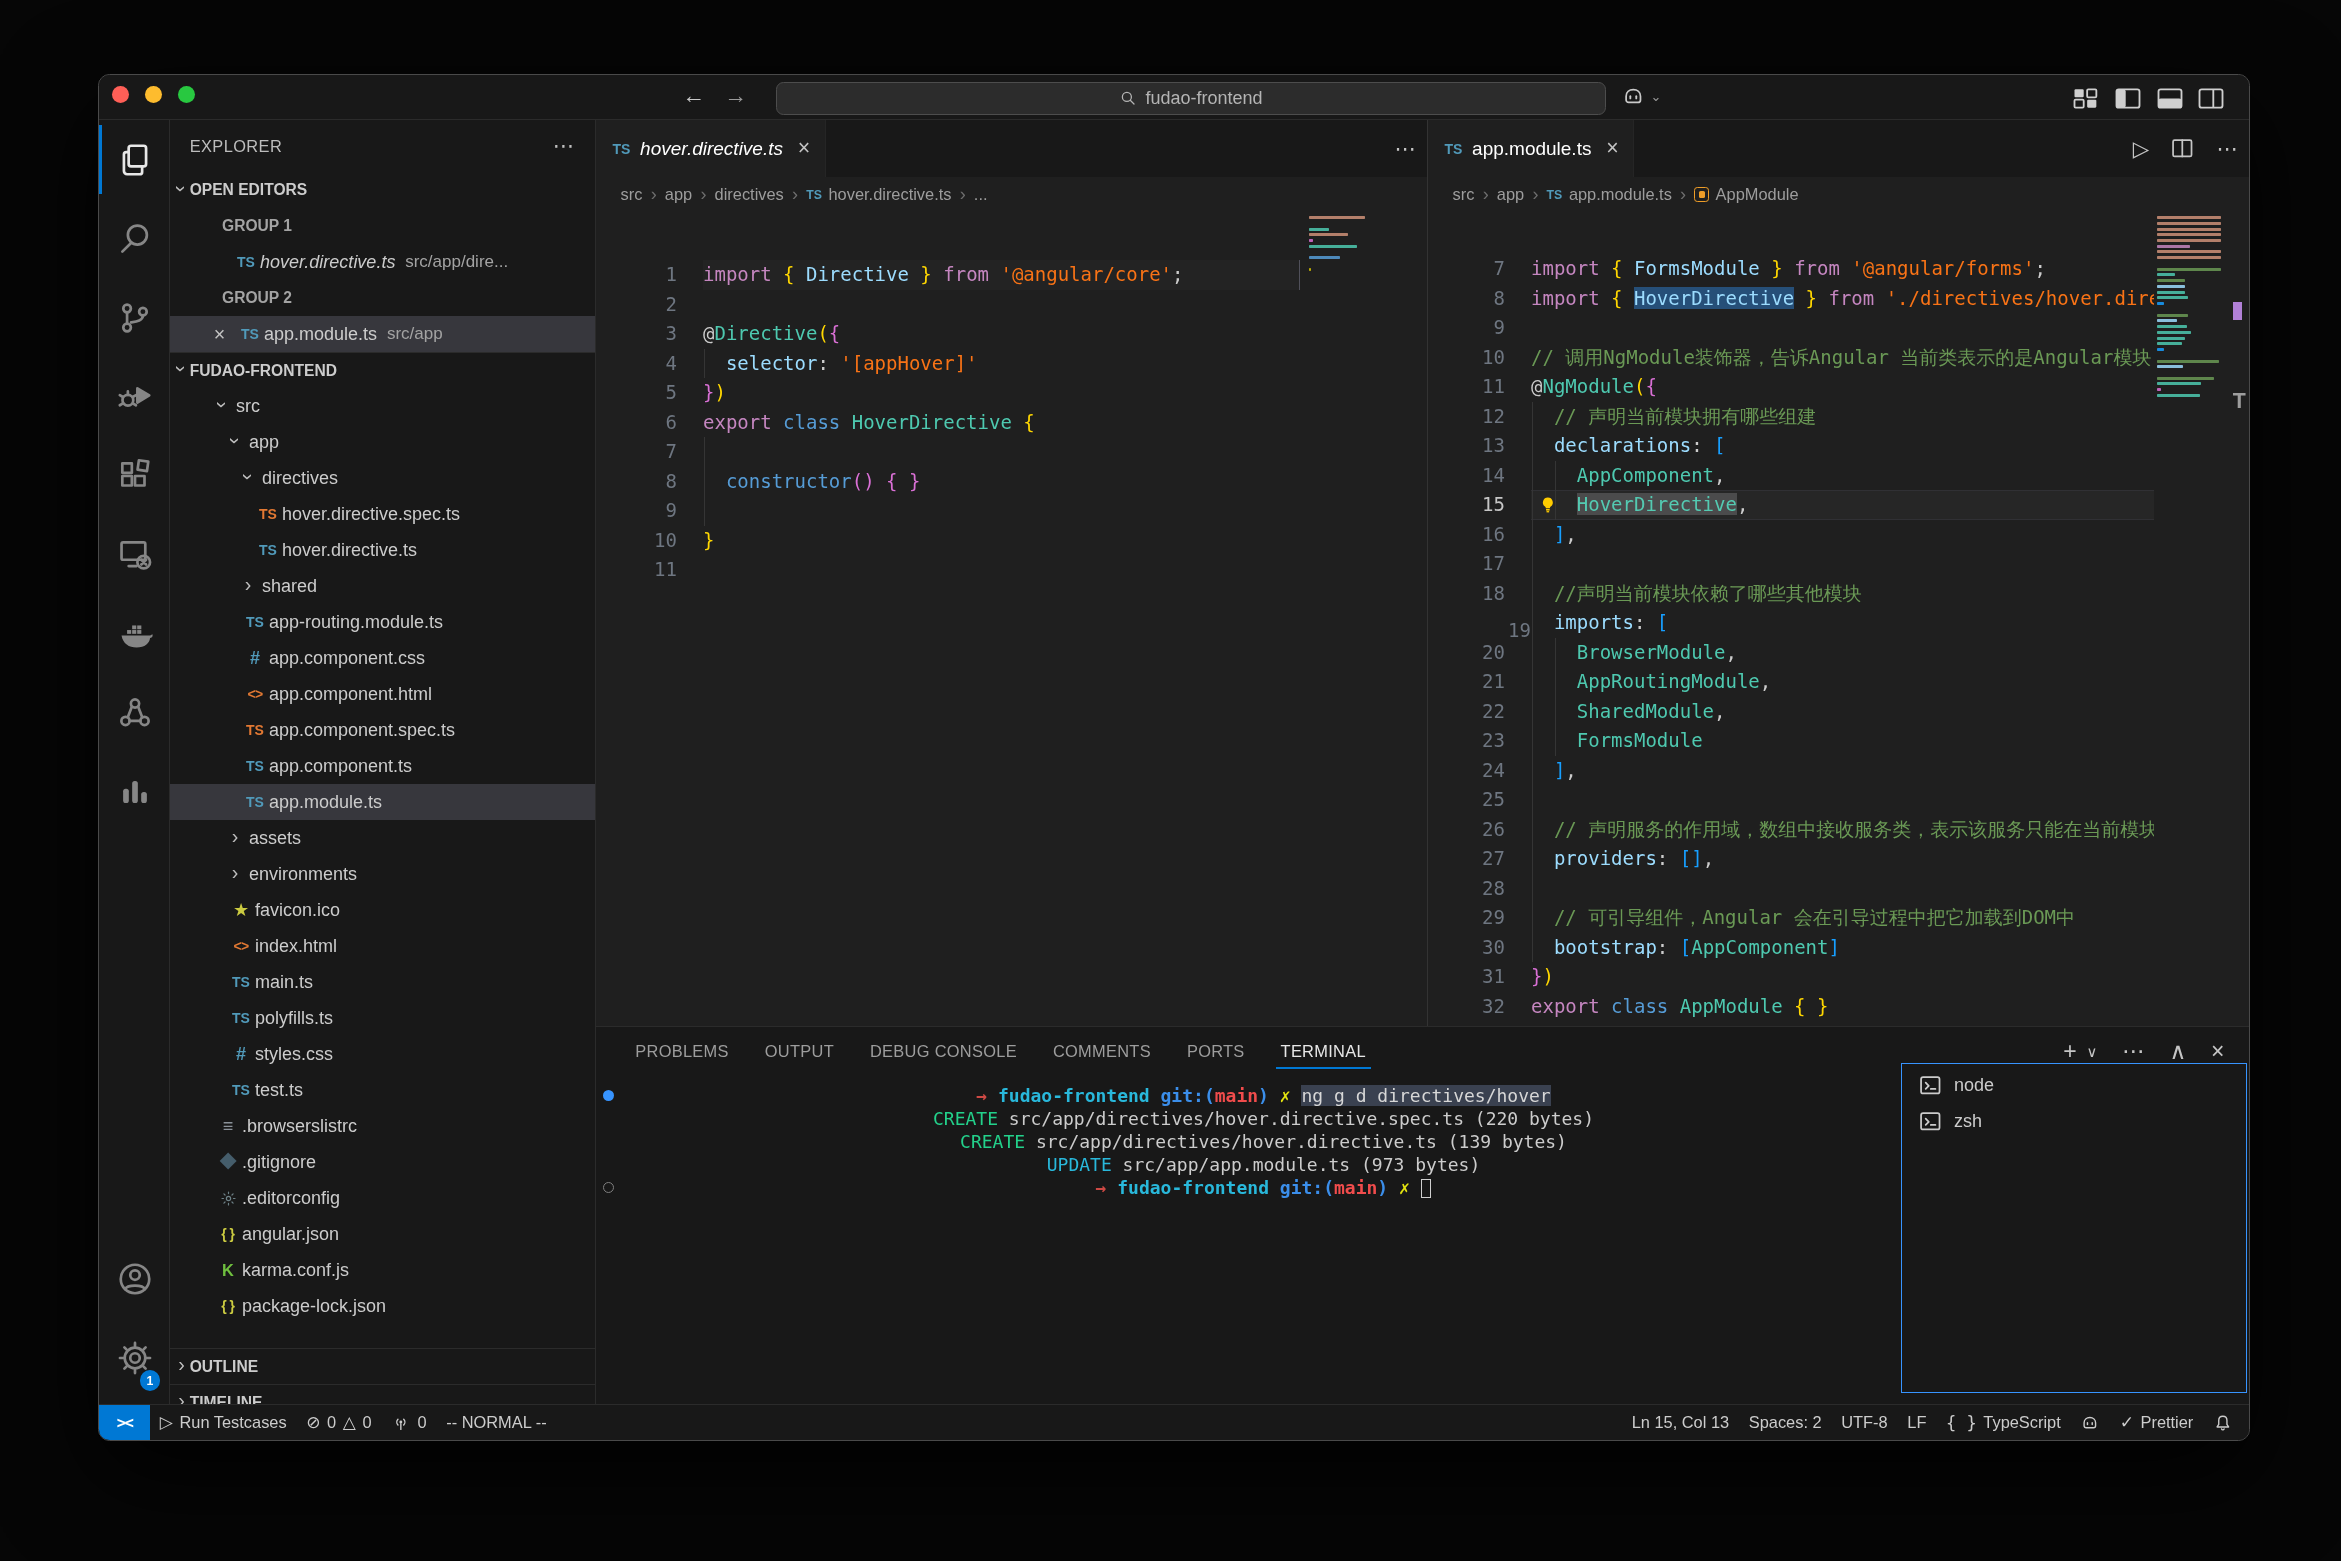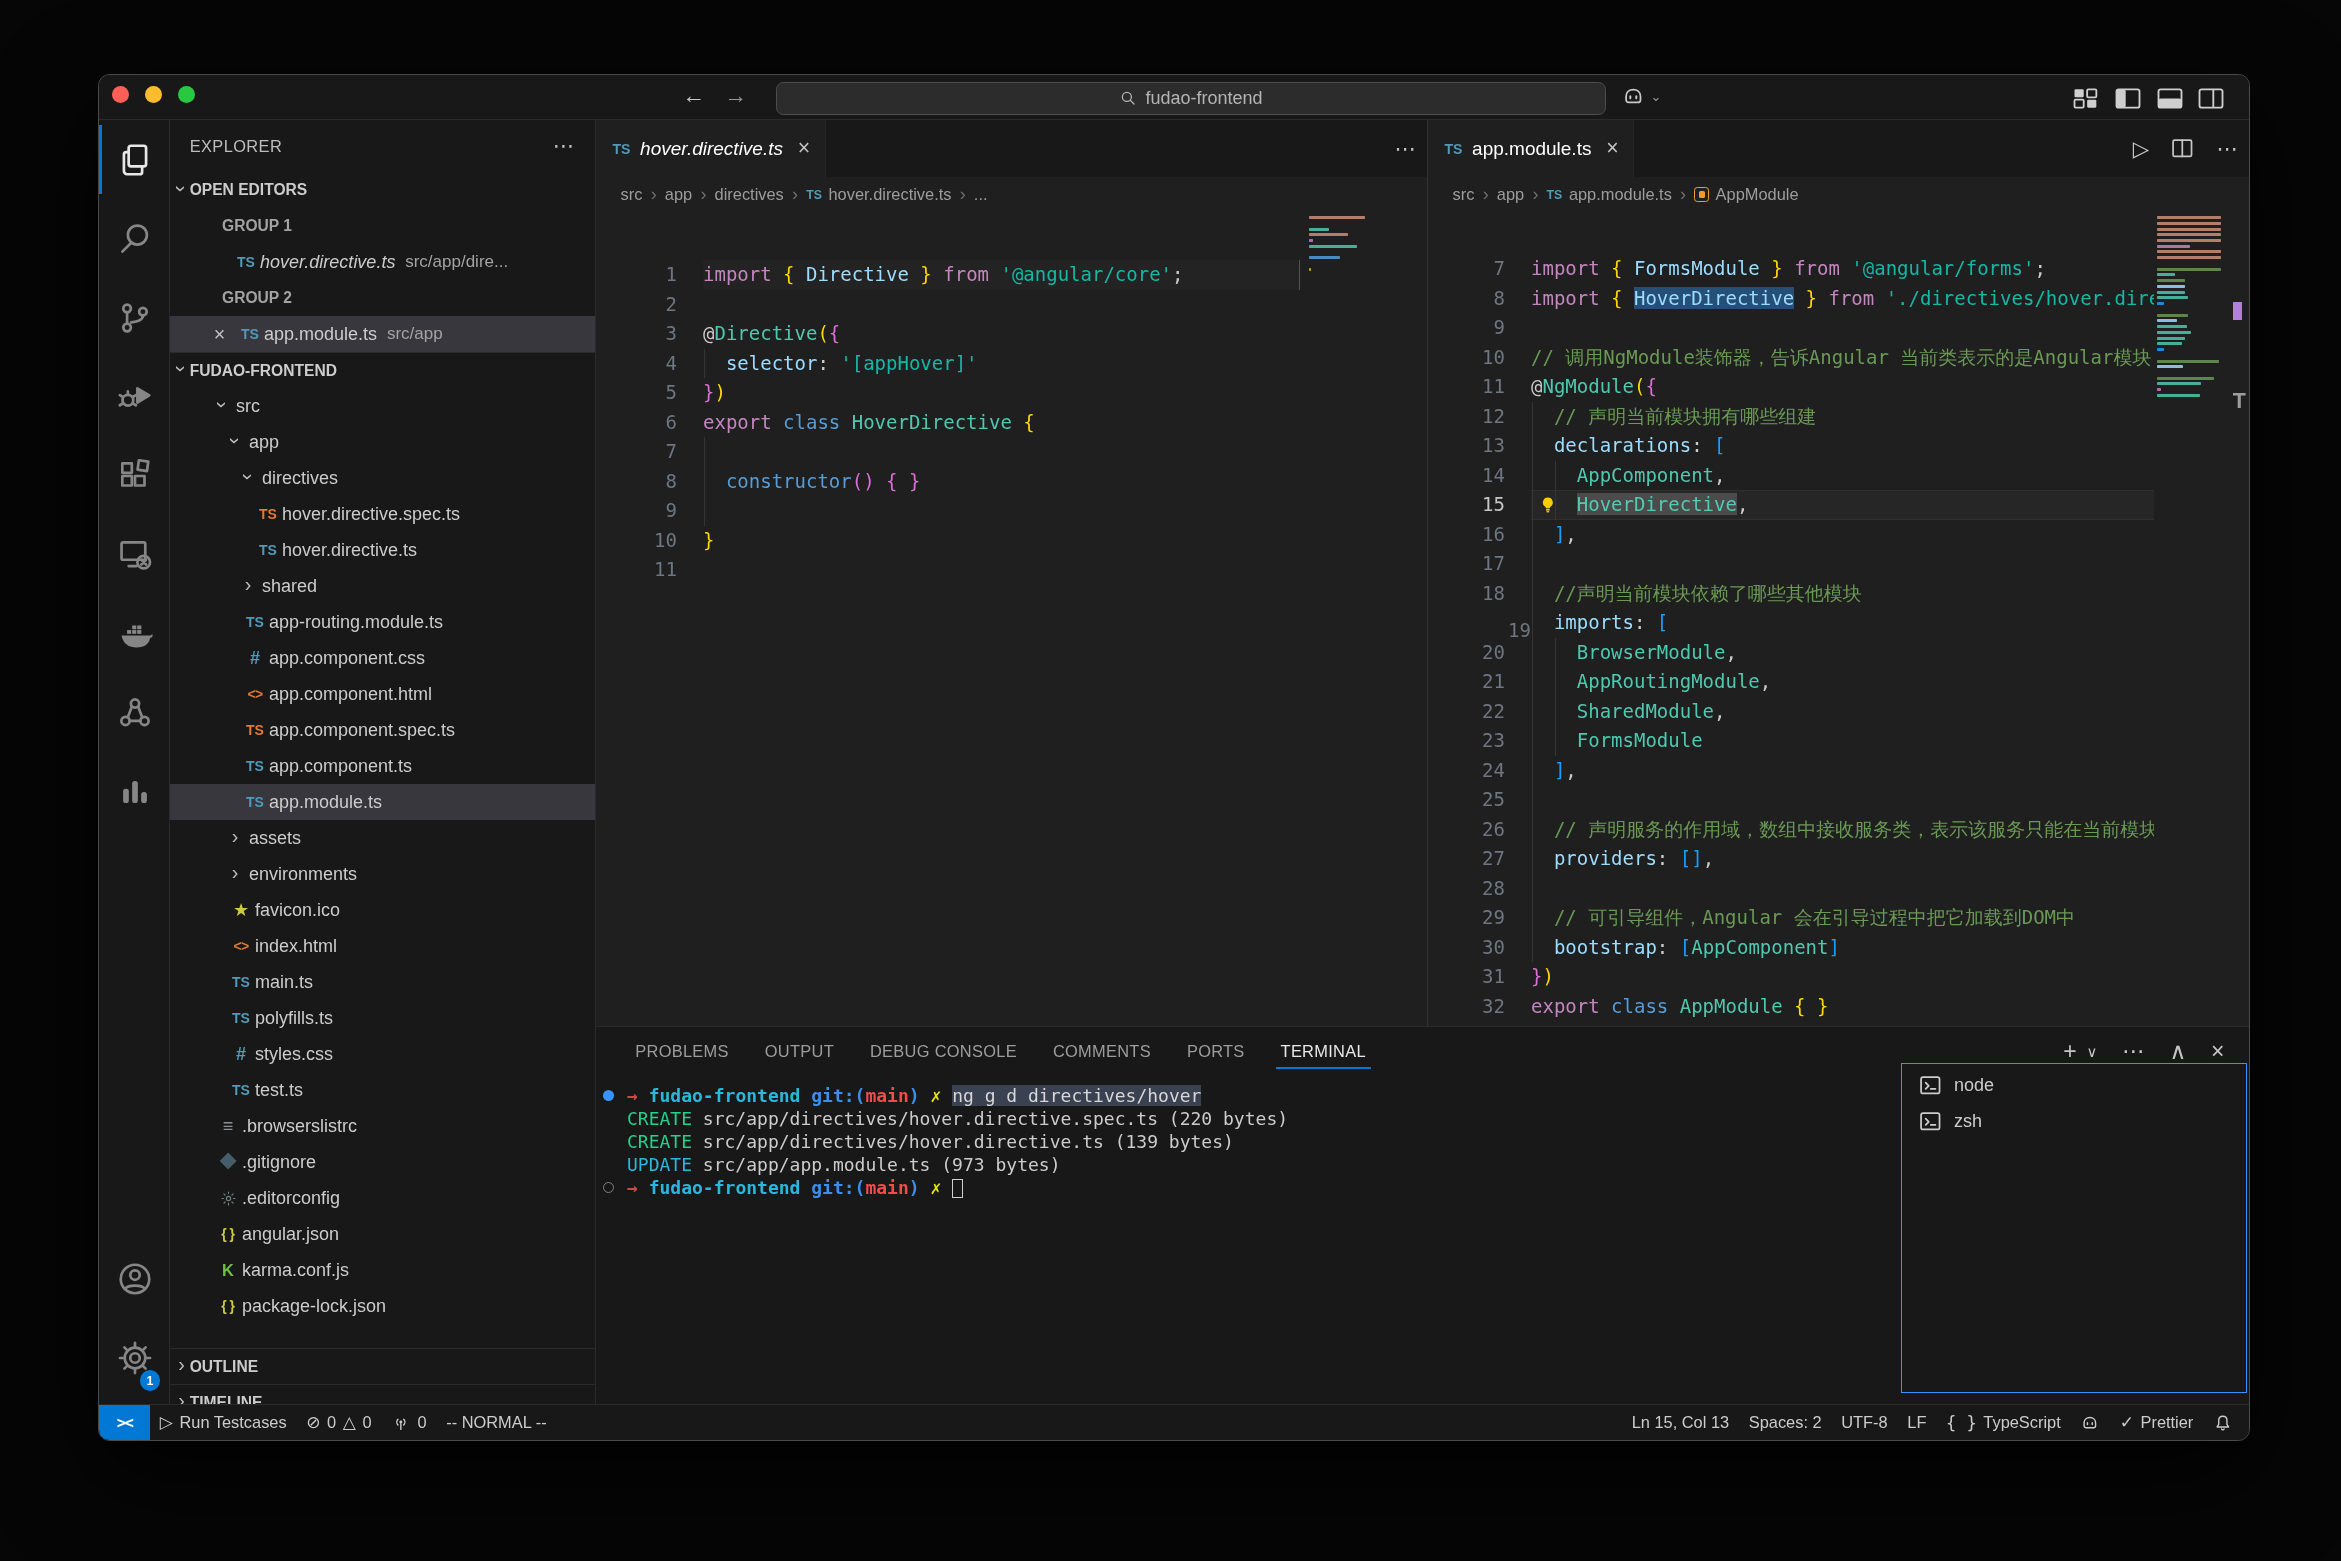--- a/index.html
+++ b/index.html
@@ -78,38 +78,38 @@
   .bc-class::after{content:"";position:absolute;left:3.3px;top:3.3px;right:3.3px;bottom:3.3px;background:#ee9d28;border-radius:1.6px;}
   .codearea{position:absolute;left:0;right:0;bottom:0;overflow:hidden;background:#1f1f1f;}
   .cline{display:flex;height:29.5px;position:relative;}
   .cline .gutter{flex:none;text-align:right;color:#6e7681;font-size:19px;line-height:29.5px;}
   .cline .code{flex:1;position:relative;font-size:19px;line-height:29.5px;white-space:pre;overflow:hidden;color:#ccc;}
   .cline.current .code-bg{position:absolute;left:0;right:0;top:0;bottom:0;background:rgba(255,255,255,.035);
     border-top:0.8px solid #303034;border-bottom:0.8px solid #303034;}
   .guide{position:absolute;top:0;bottom:0;width:0.8px;background:#353535;}
   .box-line .code-inner{display:inline-block;outline:0.8px solid #50505a;background:rgba(255,255,255,.02);padding-right:115px;}
   .tk-k{color:#C586C0;} .tk-kb{color:#569CD6;} .tk-ty{color:#4EC9B0;} .tk-v{color:#9CDCFE;}
-  .tk-s{color:#14b8a6;} .tk-c{color:#6A9955;} .tk-p{color:#CCCCCC;}
+  .tk-s{color:#f97316;} .tk-c{color:#6A9955;} .tk-p{color:#CCCCCC;}
   .tk-b1{color:#FFD700;} .tk-b2{color:#DA70D6;} .tk-b3{color:#179FFF;}
   .tk-hl1{color:#9CDCFE;background:#264F78;}
   .tk-hl2{color:#4EC9B0;background:rgba(110,110,112,.48);}
   .bulb{position:absolute;left:6.6px;top:4.9px;width:19.7px;height:19.7px;}
   .minimap{position:absolute;top:3.3px;background:#1f1f1f;}
   .mbar{position:absolute;height:3.3px;border-radius:0.8px;opacity:.85;}
   .scrollstrip{position:absolute;top:0;bottom:0;background:#1f1f1f;}
 
   
   #panel{position:absolute;left:497px;right:0;top:951px;bottom:36px;background:#181818;border-top:0.8px solid #2b2b2b;}
   #panel-tabs{height:49px;display:flex;align-items:center;gap:0;padding-left:21.3px;}
   .ptab{padding:0 18px;height:49px;display:flex;align-items:center;color:#9d9d9d;font-size:16.4px;letter-spacing:0.3px;position:relative;}
   .ptab.active{color:#e7e7e7;}
   .ptab.active::after{content:"";position:absolute;left:13px;right:13px;bottom:7.4px;height:1.6px;background:#0078d4;}
   #panel-actions{position:absolute;right:24.6px;top:0;height:49px;display:flex;align-items:center;gap:24.6px;color:#c5c5c5;font-size:23px;}
   #panel-actions .sm{font-size:14.8px;margin-left:-14.8px;}
-  #terminal{position:absolute;left:0;top:49px;right:349px;bottom:0;overflow:hidden;}
+  #terminal{position:absolute;left:0;top:49px;right:349px;bottom:0;overflow:hidden;text-align:center;}
   .tline{position:relative;height:23px;line-height:23px;font-size:18px;white-space:pre;padding-left:31px;color:#ccc;}
   .tline .deco{position:absolute;left:6.6px;top:5.7px;width:11.5px;height:11.5px;border-radius:50%;}
   .deco-filled{background:#3794ff;} .deco-empty{border:1.6px solid #7f7f7f;}
   .tt-a{color:#cd4944;font-weight:700;} .tt-c{color:#29b8db;font-weight:700;} .tt-b{color:#3b8eea;font-weight:700;}
   .tt-r{color:#f14c4c;font-weight:700;} .tt-y{color:#e5e510;} .tt-g{color:#23d18b;} .tt-cy{color:#29b8db;}
   .tt-w{color:#cccccc;} .tt-sel{color:#d7d7d7;background:#3a4150;}
   .cursor-box{display:inline-block;width:10.7px;height:19.7px;border:1.6px solid #cfcfcf;vertical-align:-4.1px;}
   #term-tabs{position:absolute;right:2.5px;top:36px;width:346px;bottom:10.7px;border:1.6px solid #3794ff;background:#181818;padding-top:3.3px;}
   .termtab-row{height:36px;display:flex;align-items:center;gap:11.5px;padding-left:16.4px;color:#cccccc;font-size:18px;}
   .termtab-row svg{width:24.6px;height:24.6px;flex:none;}

